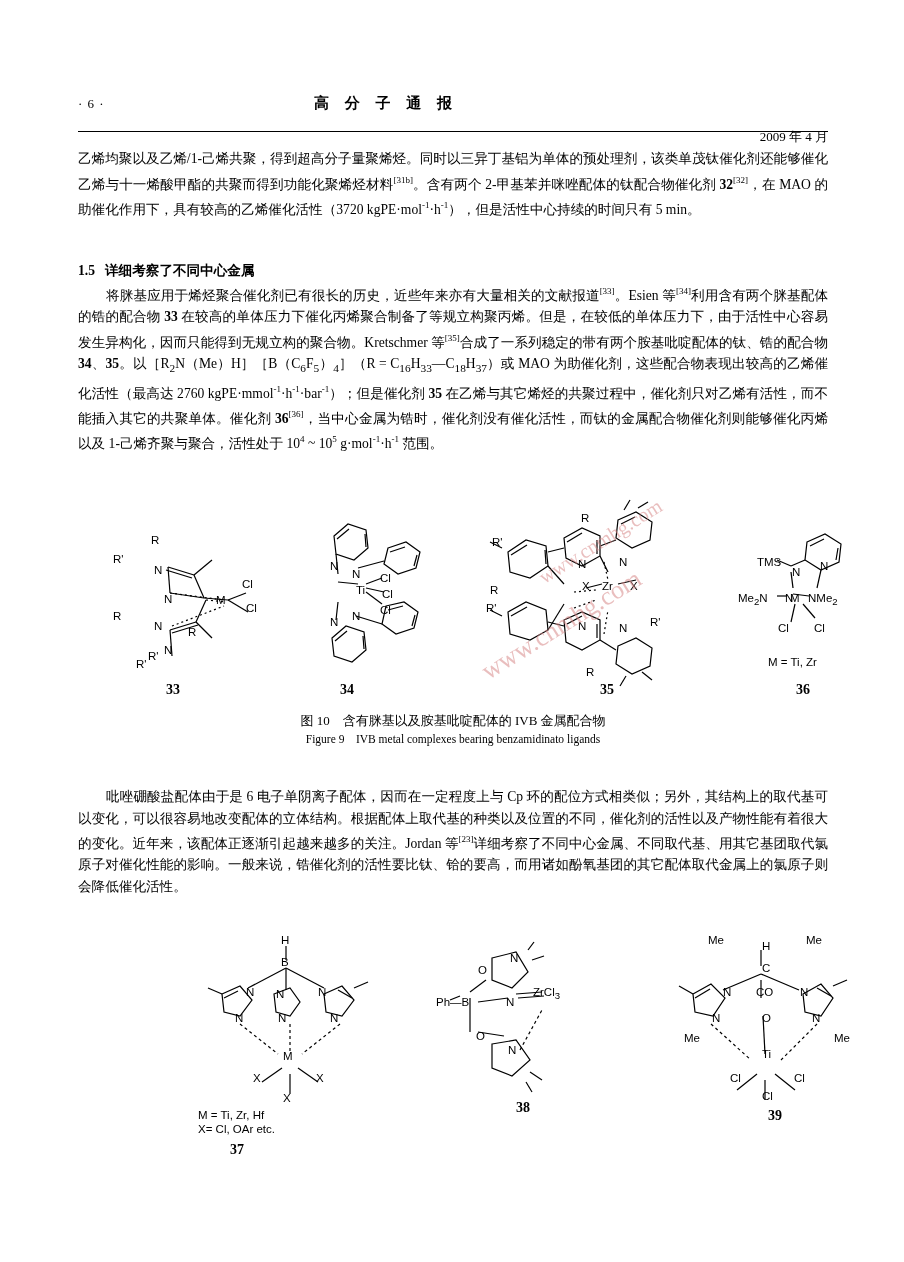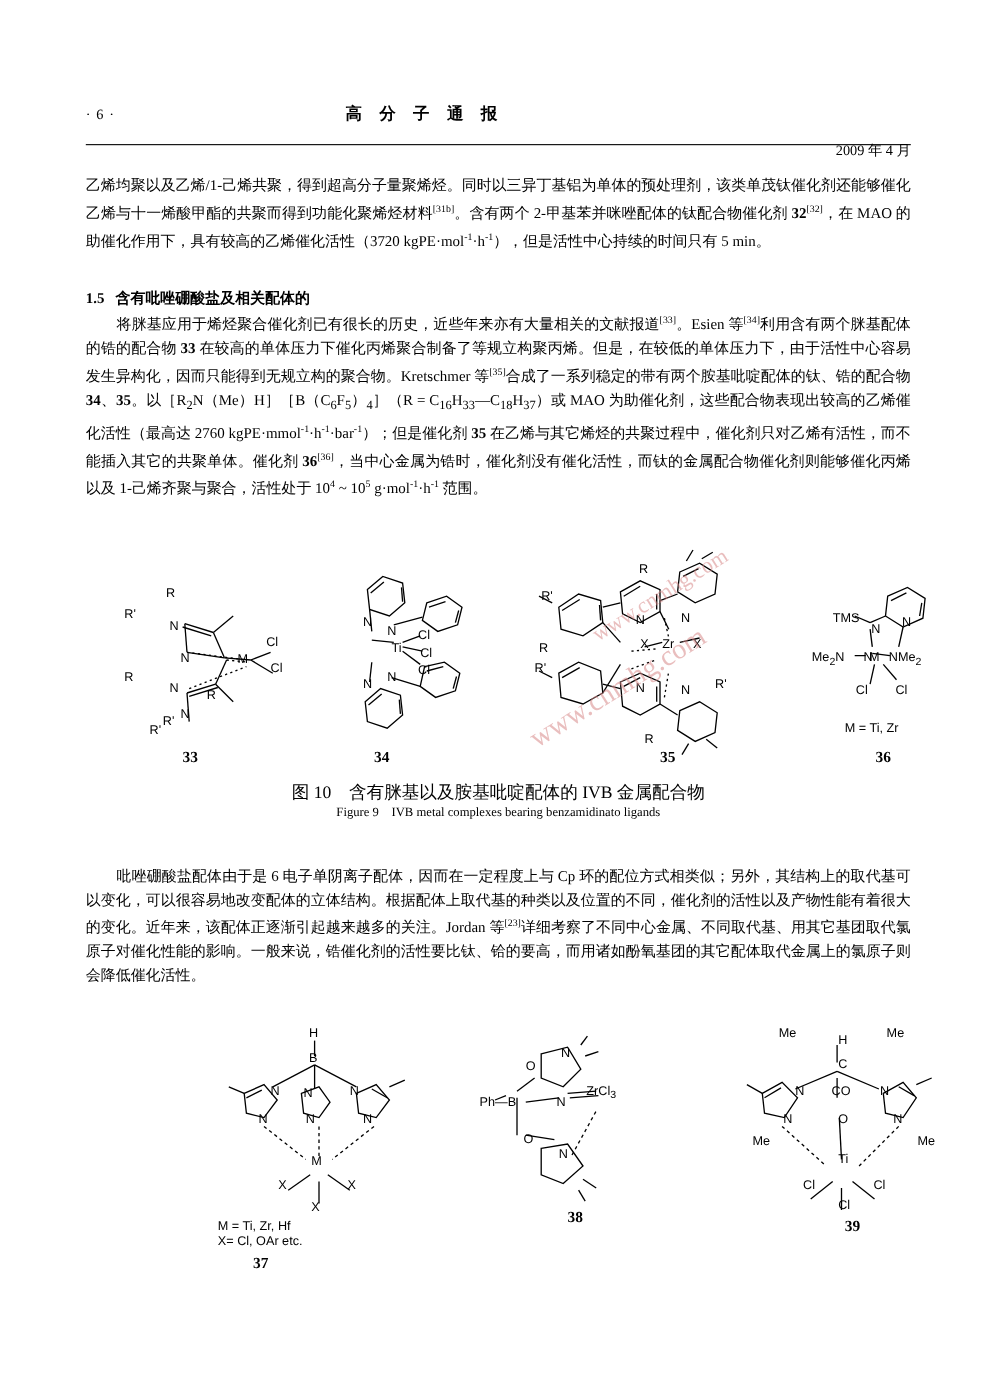--- a/index.html
+++ b/index.html
@@ -42,21 +42,21 @@
   .sec{
     font-weight:bold;font-size:13.6px;
   }
   .sec .num{margin-right:10px;}
   .b{font-weight:bold;}
   
   .figwrap{position:absolute;left:78px;width:750px;}
   .figcap{
     text-align:center;font-size:12.5px;line-height:19px;
   }
-  .figcap .cn{font-size:16px;}
+  .figcap .cn{font-size:13px;}
   .figcap .en{font-size:11.5px;font-family:"Liberation Serif", serif;}
   .scheme{position:relative;width:750px;}
   .lbl{
     position:absolute;font-weight:bold;font-size:14px;
   }
   .atom{
     position:absolute;font-size:11.5px;font-family:"Liberation Sans", sans-serif;
     white-space:nowrap;
   }
   svg{position:absolute;left:0;top:0;overflow:visible;}
@@ -74,26 +74,26 @@
 
 <div class="page">
 
   <div class="hdr">
     <div class="pnum">· 6 ·</div>
     <div class="jtitle">高 分 子 通 报</div>
     <div class="date">2009 年 4 月</div>
   </div>
   <div class="rule"></div>
 
-  <div class="col" style="top:158px;">
+  <div class="col" style="top:148px;">
     <p class="para">乙烯均聚以及乙烯/1-己烯共聚，得到超高分子量聚烯烃。同时以三异丁基铝为单体的预处理剂，该类单茂钛催化剂还能够催化乙烯与十一烯酸甲酯的共聚而得到功能化聚烯烃材料<sup>[31b]</sup>。含有两个 2-甲基苯并咪唑配体的钛配合物催化剂 <span class="b">32</span><sup>[32]</sup>，在 MAO 的助催化作用下，具有较高的乙烯催化活性（3720 kgPE·mol<sup>-1</sup>·h<sup>-1</sup>），但是活性中心持续的时间只有 5 min。</p>
   </div>
 
   <div class="col" style="top:260px;">
-    <div class="sec"><span class="num">1.5</span><span>含有吡唑硼酸盐及相关配体的</span></div>
+    <div class="sec"><span class="num">1.5</span><span>详细考察了不同中心金属</span></div>
   </div>
 
   <div class="col" style="top:281px;">
     <p class="para ind">将脒基应用于烯烃聚合催化剂已有很长的历史，近些年来亦有大量相关的文献报道<sup>[33]</sup>。Esien 等<sup>[34]</sup>利用含有两个脒基配体的锆的配合物 <span class="b">33</span> 在较高的单体压力下催化丙烯聚合制备了等规立构聚丙烯。但是，在较低的单体压力下，由于活性中心容易发生异构化，因而只能得到无规立构的聚合物。Kretschmer 等<sup>[35]</sup>合成了一系列稳定的带有两个胺基吡啶配体的钛、锆的配合物 <span class="b">34</span>、<span class="b">35</span>。以［R<sub>2</sub>N（Me）H］［B（C<sub>6</sub>F<sub>5</sub>）<sub>4</sub>］（R = C<sub>16</sub>H<sub>33</sub>—C<sub>18</sub>H<sub>37</sub>）或 MAO 为助催化剂，这些配合物表现出较高的乙烯催化活性（最高达 2760 kgPE·mmol<sup>-1</sup>·h<sup>-1</sup>·bar<sup>-1</sup>）；但是催化剂 <span class="b">35</span> 在乙烯与其它烯烃的共聚过程中，催化剂只对乙烯有活性，而不能插入其它的共聚单体。催化剂 <span class="b">36</span><sup>[36]</sup>，当中心金属为锆时，催化剂没有催化活性，而钛的金属配合物催化剂则能够催化丙烯以及 1-己烯齐聚与聚合，活性处于 10<sup>4</sup> ~ 10<sup>5</sup> g·mol<sup>-1</sup>·h<sup>-1</sup> 范围。</p>
   </div>
 
   <div class="figwrap" style="top:498px;">
     <div class="scheme" style="height:205px;">
 
       <svg width="230" height="180" style="left:30px;top:22px;">

